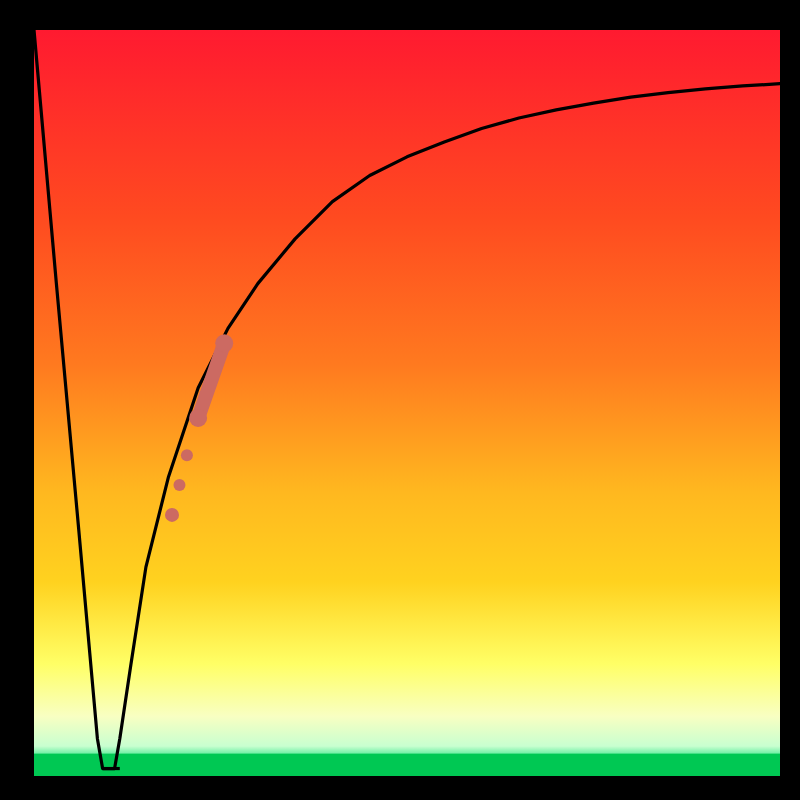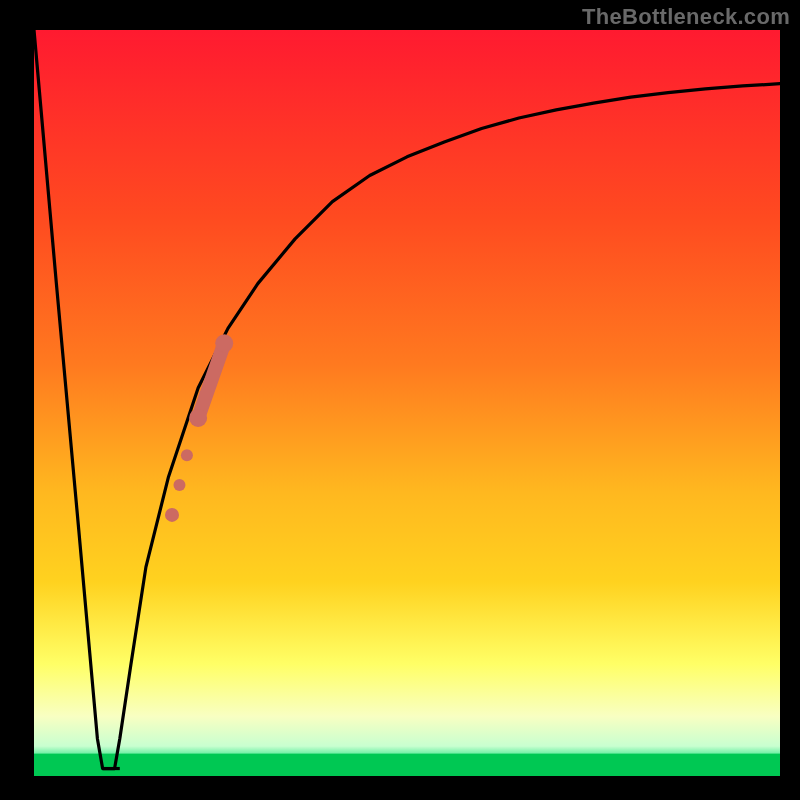--- a/index.html
+++ b/index.html
@@ -53,14 +53,13 @@
       <rect x="34" y="753.62" width="746" height="22.379999999999995" fill="#00c853"></rect>
       <path d="M34.00 30.00 L56.38 283.64 L78.76 529.82 L97.41 738.70 L102.63 768.54 L108.60 768.54 L114.57 768.54 L119.79 738.70 L130.98 664.10 L145.90 567.12 L168.28 477.60 L198.12 388.08 L227.96 328.40 L257.80 283.64 L295.10 238.88 L332.40 201.58 L369.70 175.47 L407.00 156.82 L444.30 141.90 L481.60 128.47 L518.90 118.03 L556.20 109.82 L593.50 103.11 L630.80 97.14 L668.10 92.66 L705.40 88.93 L742.70 85.95 L780.00 83.71" fill="none" stroke="#000000" stroke-width="3.2" stroke-linejoin="round" stroke-linecap="round"></path>
       <line x1="102.632" y1="768.54" x2="119.79" y2="768.54" stroke="#000000" stroke-width="3.2"></line>
       <line x1="198.12" y1="417.92" x2="224.23" y2="343.32000000000005" stroke="#cc6a62" stroke-width="14" stroke-linecap="round"></line>
       <circle cx="172.01" cy="514.9000000000001" r="7" fill="#cc6a62"></circle>
       <circle cx="179.47" cy="485.06" r="6" fill="#cc6a62"></circle>
       <circle cx="186.92999999999998" cy="455.22" r="6" fill="#cc6a62"></circle>
       <circle cx="198.12" cy="417.92" r="9" fill="#cc6a62"></circle>
       <circle cx="224.23" cy="343.32000000000005" r="9" fill="#cc6a62"></circle>
     </svg>
-  <div class="attribution">TheBottleneck.com</div>
 </div>
 
 </body></html>

